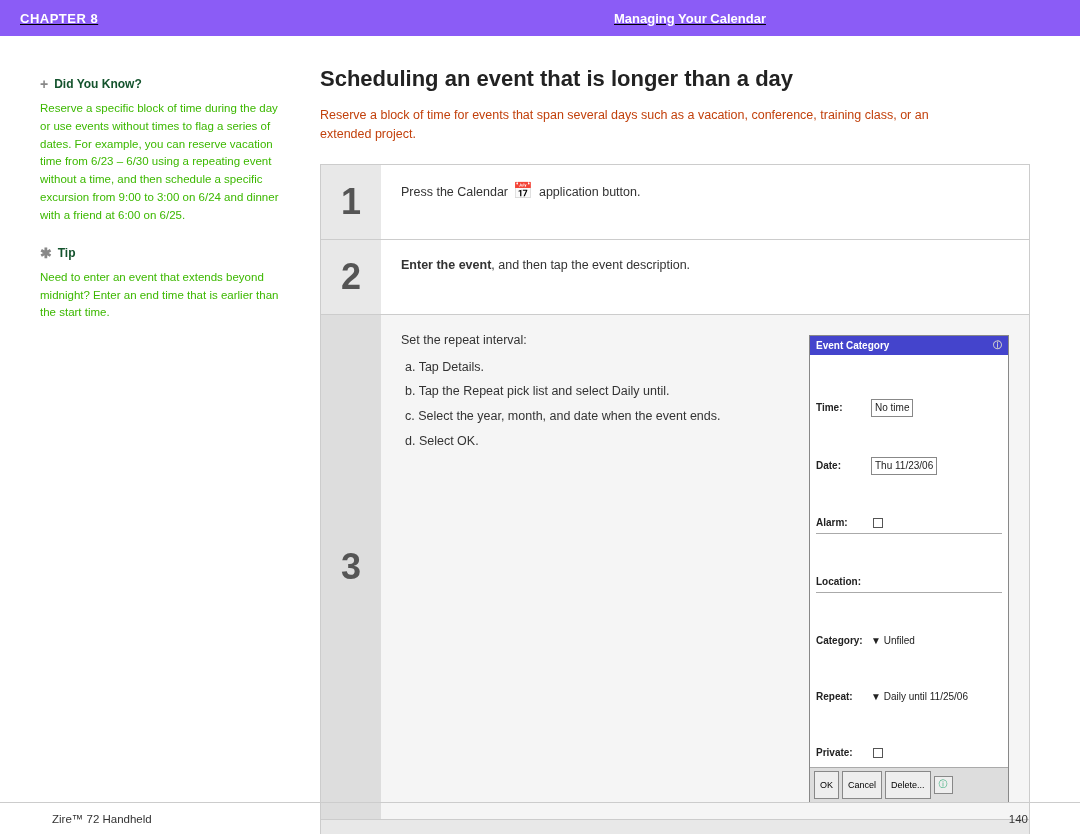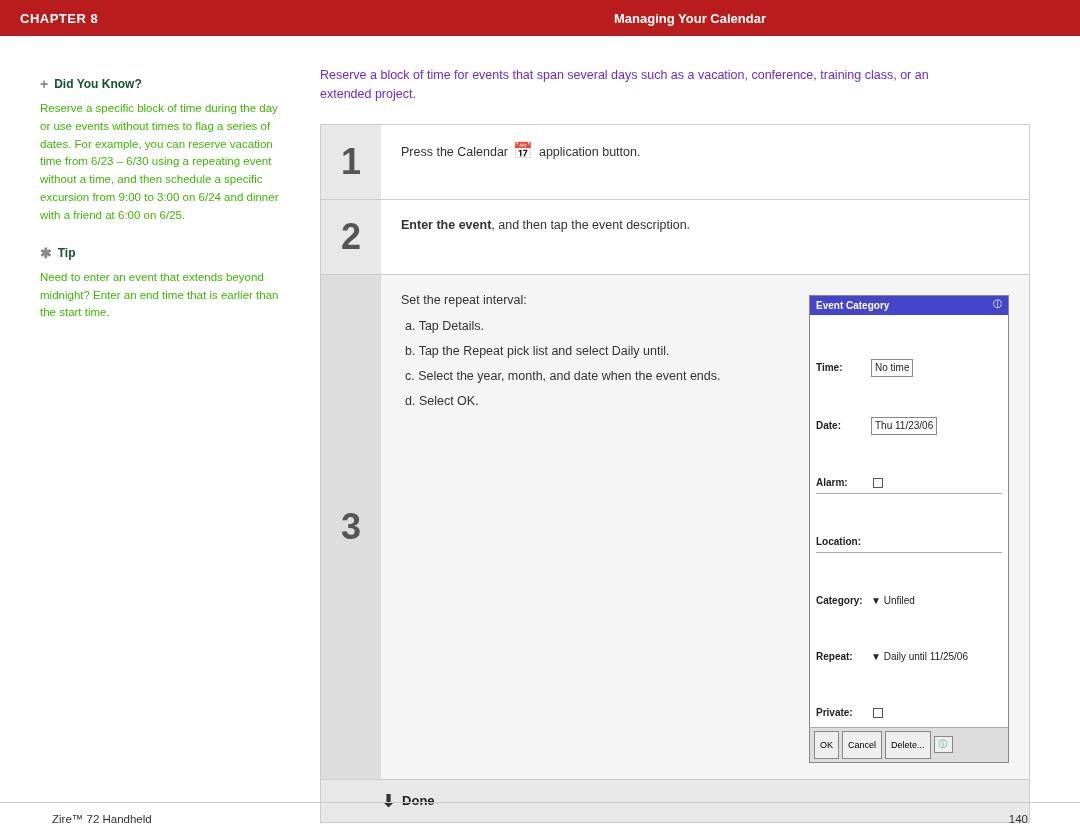--- a/index.html
+++ b/index.html
@@ -7,25 +7,26 @@
       width: 1080px;
       height: 834px;
       font-family: Arial, Helvetica, sans-serif;
       background: #fff;
       overflow: hidden;
       position: relative;
     }
 
     
     .header {
-      background: #b91c1c;
+      background: #8b5cf6;
       height: 36px;
       display: flex;
       align-items: center;
       padding: 0 20px;
+      text-decoration: underline;
     }
     .header-chapter {
       color: #fff;
       font-size: 13px;
       font-weight: bold;
       letter-spacing: 0.5px;
       width: 300px;
     }
     .header-title {
       color: #fff;
@@ -98,21 +99,21 @@
     .article-title {
       font-size: 22px;
       font-weight: bold;
       color: #222;
       margin-bottom: 14px;
       line-height: 1.2;
     }
 
     .article-intro {
       font-size: 12.5px;
-      color: #6d28d9;
+      color: #c2410c;
       line-height: 1.5;
       margin-bottom: 20px;
       max-width: 620px;
     }
 
     
     .steps-container {
       border: 1px solid #ccc;
       background: #f5f5f5;
       padding: 0;
@@ -321,20 +322,21 @@
     <p class="sidebar-text">Reserve a specific block of time during the day or use events without times to flag a series of dates. For example, you can reserve vacation time from 6/23 – 6/30 using a repeating event without a time, and then schedule a specific excursion from 9:00 to 3:00 on 6/24 and dinner with a friend at 6:00 on 6/25.</p>
 
     <div class="tip-header">
       <span class="asterisk-icon">✱</span>
       <span class="sidebar-section-title">Tip</span>
     </div>
     <p class="tip-text">Need to enter an event that extends beyond midnight? Enter an end time that is earlier than the start time.</p>
   </div>
 
   <div class="article">
+    <h1 class="article-title">Scheduling an event that is longer than a day</h1>
     <p class="article-intro">Reserve a block of time for events that span several days such as a vacation, conference, training class, or an extended project.</p>
 
     <div class="steps-container">
 
       <div class="step">
         <div class="step-number">1</div>
         <div class="step-content">
           <span>Press the Calendar </span>
           <span class="cal-icon">📅</span>
           <span>application button.</span>

